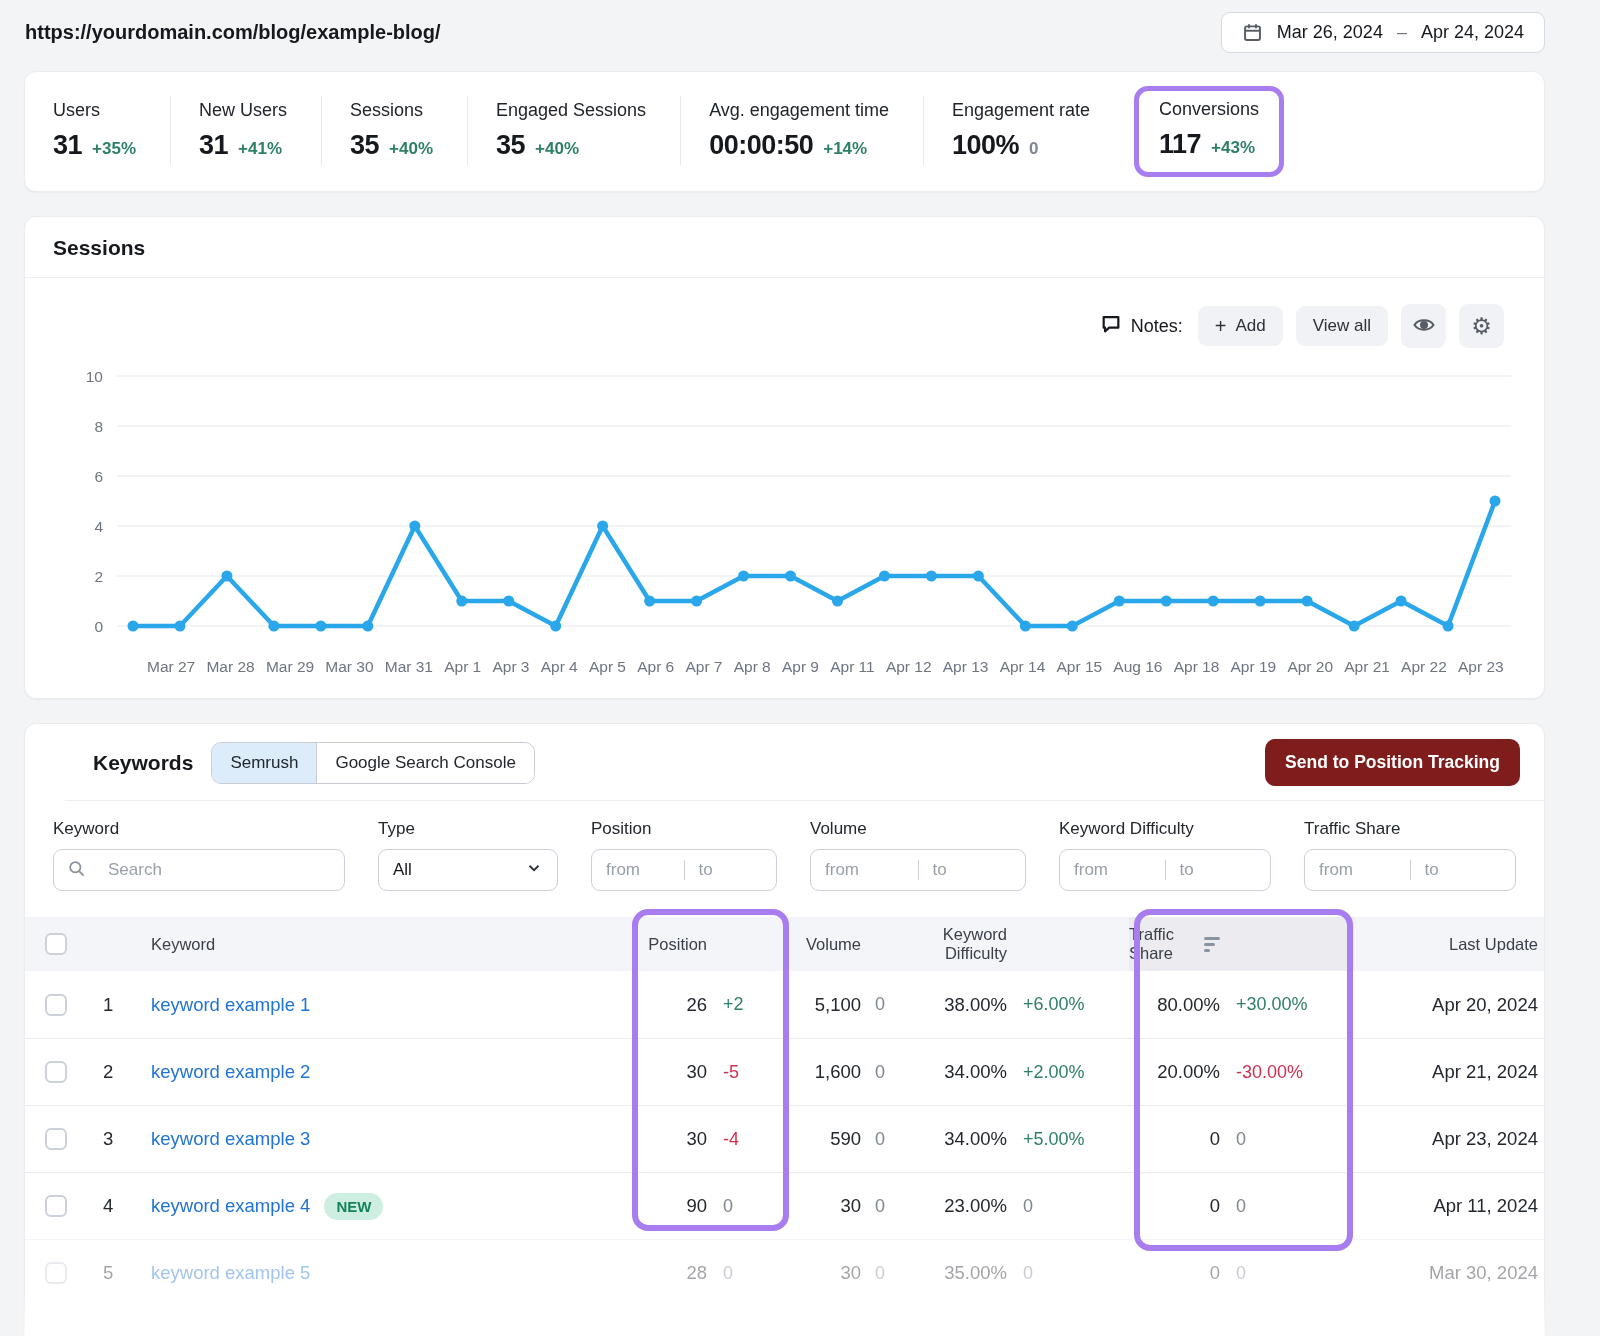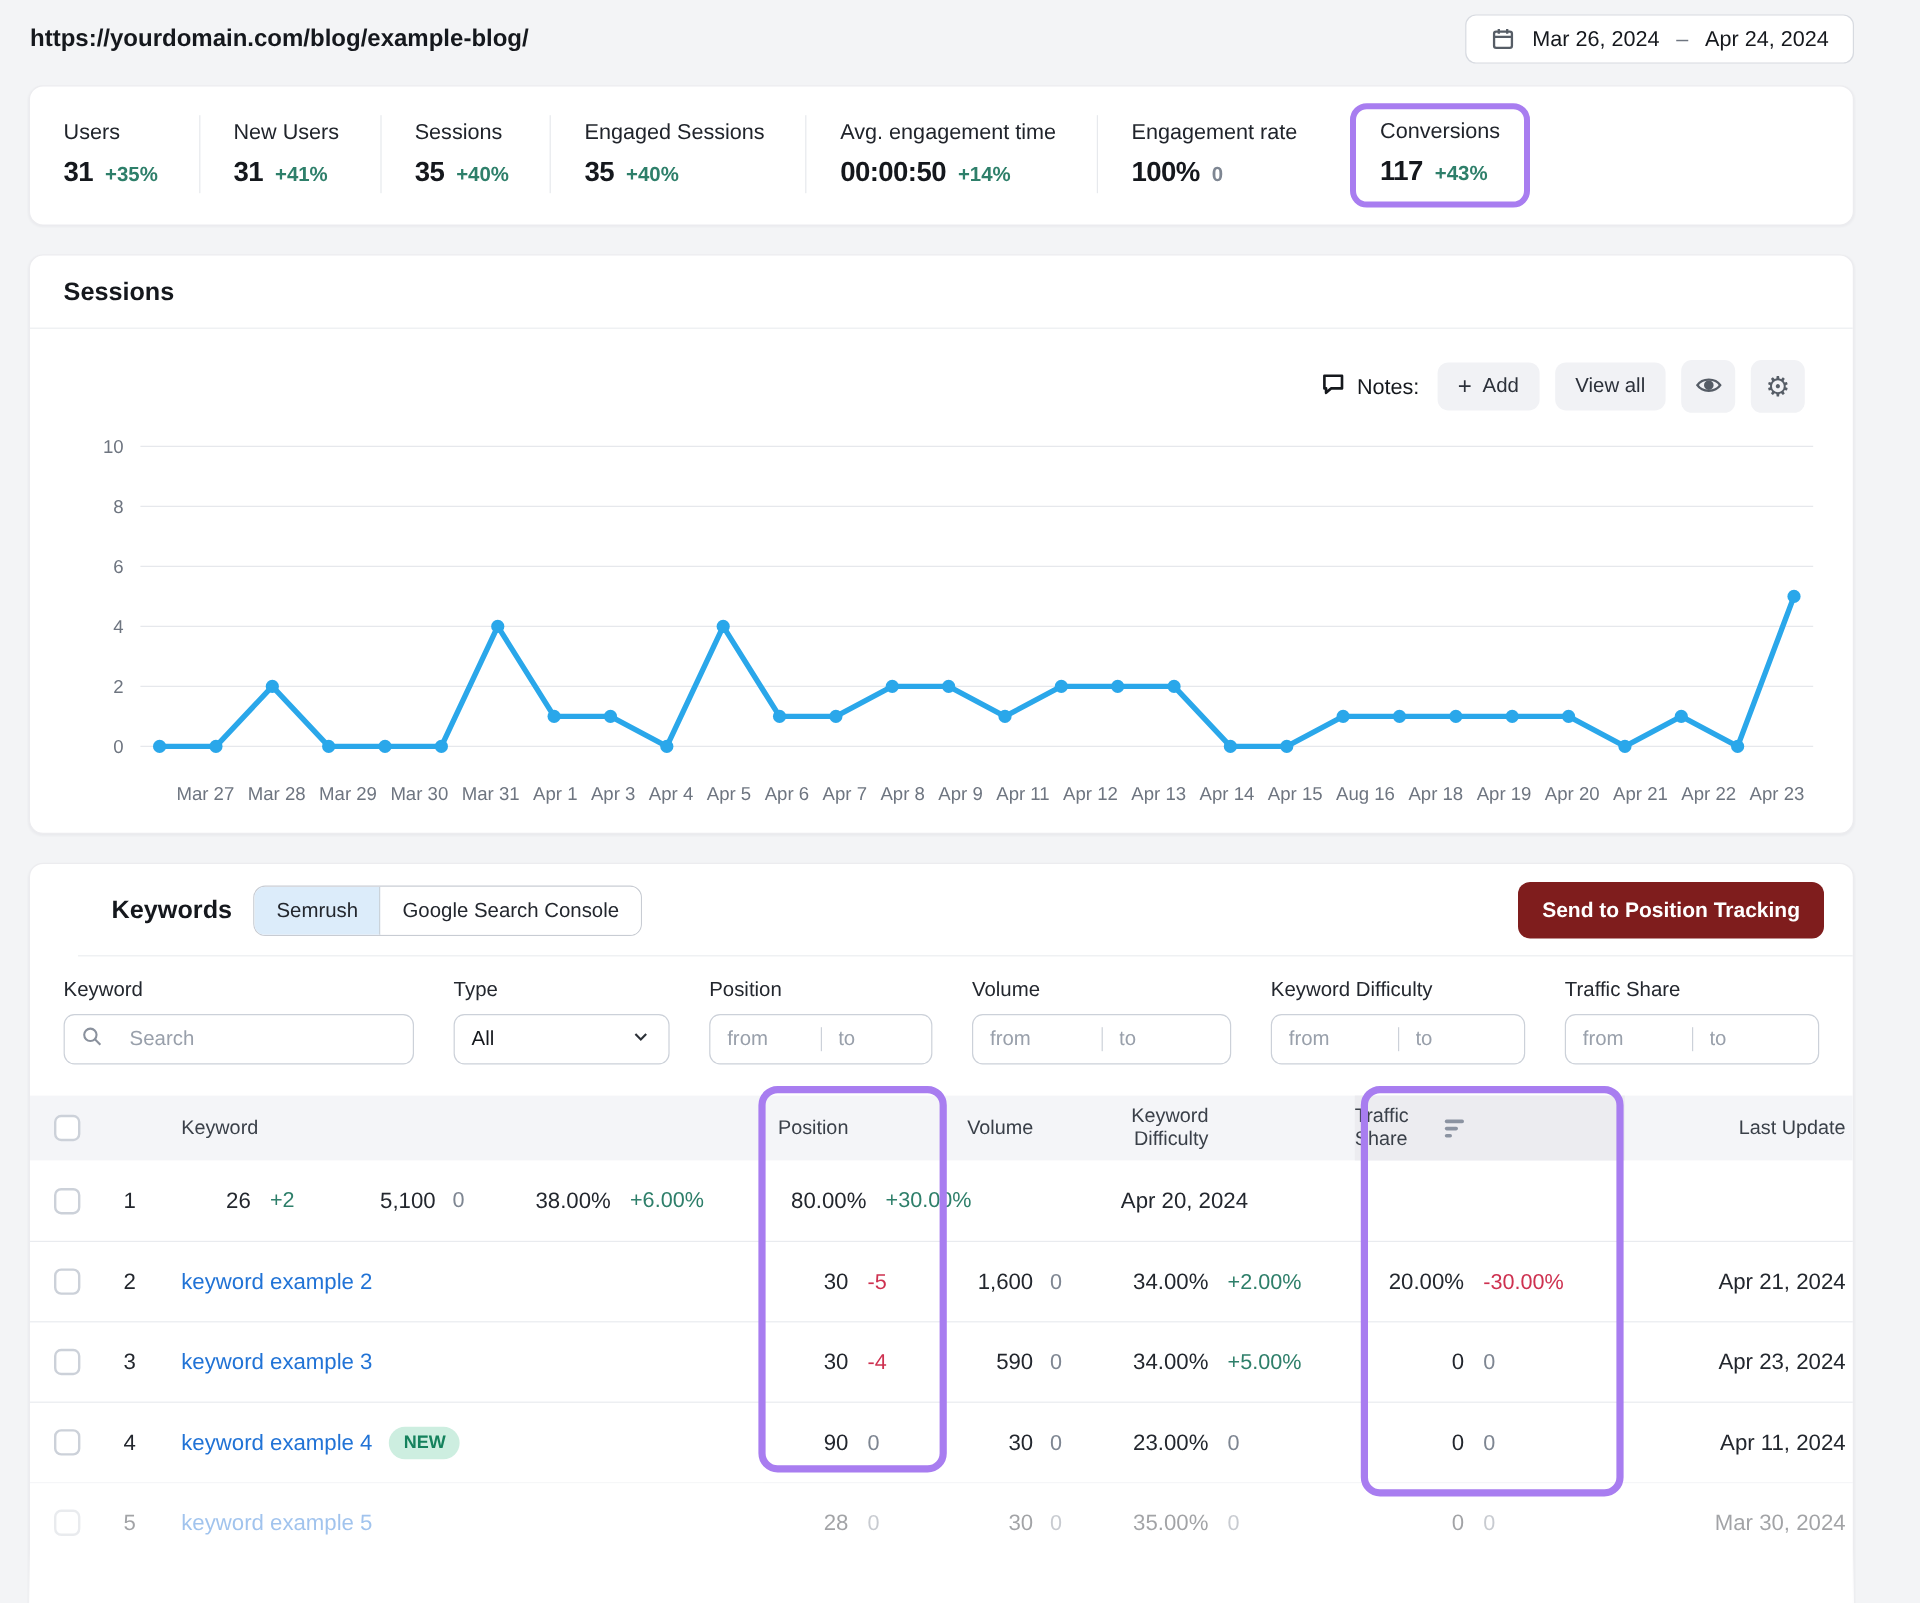--- a/index.html
+++ b/index.html
@@ -21,21 +21,21 @@
   .card { background:#fff; border-radius:12px; margin:0 55px 0 24px; border:1px solid #ececef;
     box-shadow:0 1px 2px rgba(16,24,40,.04); }
 
   
   .metrics-card { margin-top:8px; padding:24px 10px 26px 0; display:flex; align-items:stretch; }
   .metric { padding:4px 34px 4px 28px; }
   .metric + .metric { border-left:1px solid #e7e9ed; }
   .metric.highlighted { border:5px solid #a87df0; border-radius:14px; margin:-10px 0 -12px 10px; padding:8px 20px 12px 20px; }
   .metric-label { font-size:18px; color:#20242b; margin-bottom:9px; white-space:nowrap; }
   .metric-value-row { display:flex; align-items:baseline; gap:10px; }
-  .metric-value { font-size:23px; font-weight:700; letter-spacing:-.5px; color:#15181d; white-space:nowrap; }
+  .metric-value { font-size:27px; font-weight:700; letter-spacing:-.5px; color:#15181d; white-space:nowrap; }
   .metric-delta { font-size:17px; font-weight:600; }
   .tone-green { color:#2e7f6a; }
   .tone-gray { color:#7e8692; }
   .tone-red { color:#ce3150; }
 
   
   .sessions-card { margin-top:24px; }
   .sessions-head { padding:19px 28px 17px; font-size:21px; font-weight:700; border-bottom:1px solid #eceef1; }
   .notes-row { display:flex; justify-content:flex-end; align-items:center; gap:13px; padding:26px 40px 4px; font-size:18px; }
   .notes-label-wrap { display:flex; align-items:center; gap:9px; margin-right:2px; color:#15181d; }
@@ -412,20 +412,24 @@
         </div>
         <div class="c c-update th">Last Update</div>
       </div>
 
       <div id="table-body">
   <div class="row">
     <div class="c c-check">
               <span class="checkbox"></span>
             </div>
     <div class="c c-num">1</div>
+    <div class="c c-kw">
+      <a class="kw-link">keyword example 1</a>
+
+    </div>
     <div class="c c-pos val">
               <span class="v">26</span>
               <span class="d tone-green">+2</span>
             </div>
     <div class="c c-vol val">
               <span class="v">5,100</span>
               <span class="d tone-gray">0</span>
             </div>
     <div class="c c-kd val">
               <span class="v">38.00%</span>

